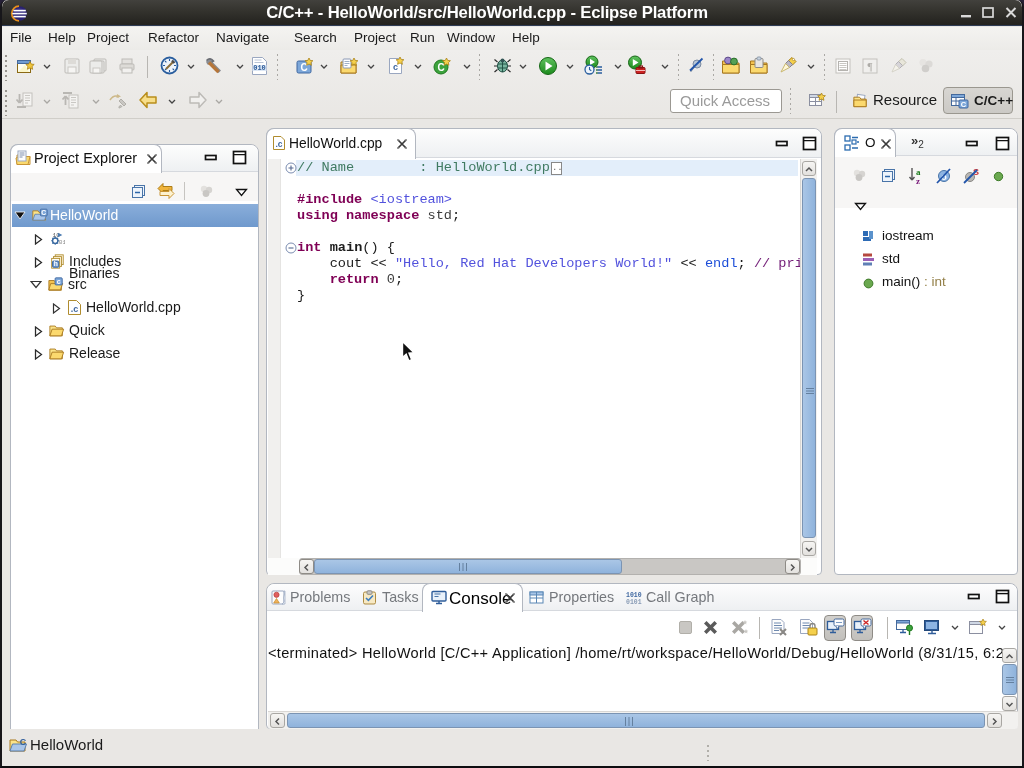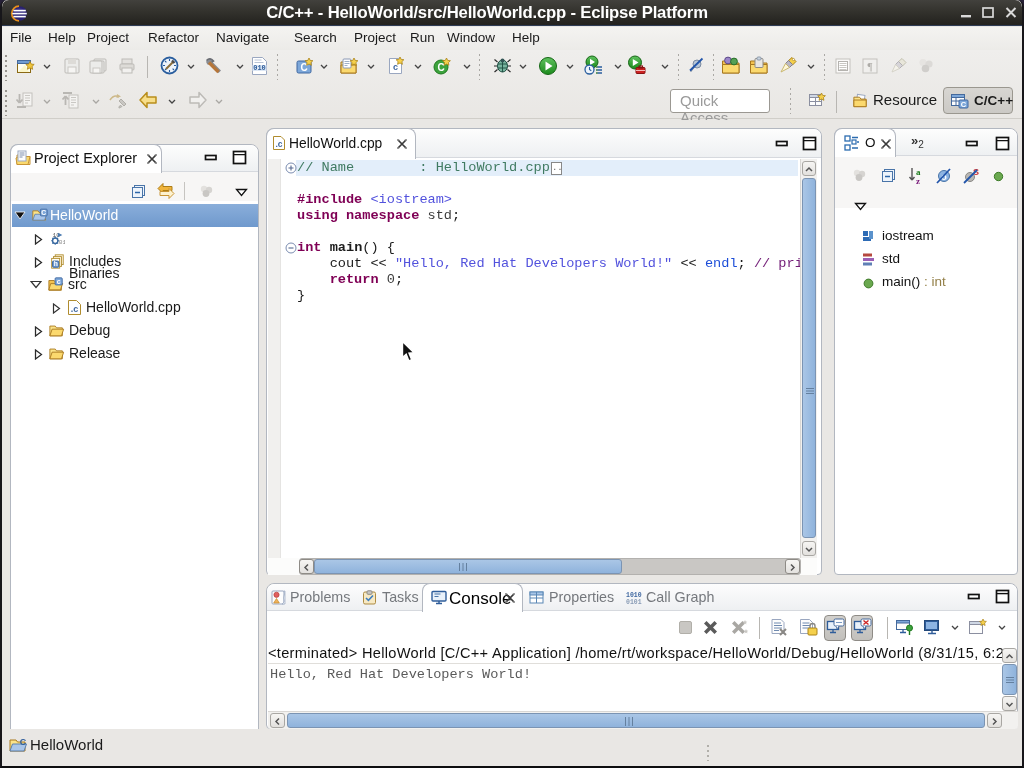--- a/index.html
+++ b/index.html
@@ -17,21 +17,21 @@
 #menubar span { position:absolute; top:3px; font-size:13.5px; color:#1a1a1a; }
 
 #toolbar { position:absolute; left:0; top:50px; width:100%; height:69px; background:linear-gradient(180deg,#efeeec,#e9e7e4); border-bottom:1px solid #d0cec9; }
 .tsep { position:absolute; width:1px; height:22px; background:#b8b6b2; top:6px; }
 .dsep { position:absolute; width:1px; height:26px; top:4px;
   background:repeating-linear-gradient(180deg,#aaa8a4 0 2px, transparent 2px 5px); }
 .chev { position:absolute; width:8px; height:5px; }
 .handle { position:absolute; width:3px; height:26px; top:5px;
   background:repeating-linear-gradient(180deg,#97948f 0 2px, transparent 2px 5px); background-size:2px 100%; background-repeat:no-repeat; background-position:0 0; }
 
-#qa { position:absolute; left:668px; top:89px; width:100px; height:24px; background:#fff; border:1px solid #9b9892; border-radius:3px; }
+#qa { position:absolute; left:668px; top:89px; width:112px; height:24px; background:#fff; border:1px solid #9b9892; border-radius:3px; }
 #qa span { position:absolute; left:9px; top:2px; color:#9a9a9a; font-size:15px; }
 #persp-cpp { position:absolute; left:941px; top:87px; width:70px; height:27px; background:linear-gradient(180deg,#d8d6d2,#cbc9c5); border:1px solid #9a978f; border-radius:4px; }
 
 #mainbg { position:absolute; left:0; top:120px; width:100%; height:646px; background:#e9e7e4; }
 
 .panel { position:absolute; background:#ffffff; border:1px solid #b2b7c0; border-radius:8px 8px 4px 4px; }
 .tabsel { position:absolute; background:#ffffff; border:1px solid #b2b7c0; border-bottom:none; border-radius:8px 8px 0 0; }
 
 #statusbar { position:absolute; left:0; top:729px; width:100%; height:37px; background:#e9e7e4; }
 #statusbar .txt { position:absolute; left:28px; top:7px; font-size:15px; color:#1a1a1a; }
@@ -434,21 +434,21 @@
       <path d="M3.5 7 H16.5 L14 14.5 H1 z" fill="#fbd96e" stroke="#a8781f"></path>
     </svg>
     <svg class="abs" style="left:38px; top:200px;" width="16" height="17" viewBox="0 0 18 17">
       <path d="M1 3.5 h6 l1.5 2 H15 v9 H1 z" fill="#fbe389" stroke="#a8781f"></path>
       <path d="M3.5 7 H16.5 L14 14.5 H1 z" fill="#fbd96e" stroke="#a8781f"></path>
     </svg>
     <div class="abs" style="left:58px; top:85px; font-size:14px; color:#1a1a1a;margin-top:35px;">Binaries</div>
     <div class="abs" style="left:58px; top:108px; font-size:14px; color:#1a1a1a;">Includes</div>
     <div class="abs" style="left:57px; top:131px; font-size:14px; color:#1a1a1a;">src</div>
     <div class="abs" style="left:75px; top:154px; font-size:14px; color:#1a1a1a;">HelloWorld.cpp</div>
-    <div class="abs" style="left:58px; top:177px; font-size:14px; color:#1a1a1a;">Debug</div>
+    <div class="abs" style="left:58px; top:177px; font-size:14px; color:#1a1a1a;">Quick</div>
     <div class="abs" style="left:58px; top:200px; font-size:14px; color:#1a1a1a;text-align:right;">Release</div>
   </div>
 
   <div class="panel" id="ed" style="left:264px; top:128px; width:556px; height:447px;">
     <div style="position:absolute; left:0; top:0; right:0; height:29px; background:linear-gradient(180deg,#fdfdfd,#eef0f2); border-radius:8px 8px 0 0; border-bottom:1px solid #d6d9de;"></div>
     <div class="tabsel" style="left:-1px; top:-1px; width:150px; height:31px;"></div>
     <svg class="abs" style="left:5px; top:6px;" width="14" height="16" viewBox="0 0 14 16">
       <path d="M1.5 1.5 h7.5 l3.5 3.5 v9.5 h-11 z" fill="#fff" stroke="#b08c2e"></path>
       <text x="7" y="12" font-size="8.5" font-weight="bold" fill="#3f67a0" text-anchor="middle" font-family="Liberation Sans">.c</text>
     </svg>
@@ -704,23 +704,20 @@
         <rect x="2.5" y="4.5" width="13" height="3" fill="#cfd7e4" stroke="#8b8fa0"></rect>
         <path d="M16 2 l1 2.2 2.4 .2 -1.8 1.7 .5 2.4 -2.1 -1.2 -2.1 1.2 .4 -2.4 -1.7 -1.7 2.4 -.2 z" fill="#f5d04c" stroke="#ab8317" stroke-width=".7"></path>
       </svg>
       <svg class="chev" style="left:731px; top:13px;" viewBox="0 0 8 5">
           <path d="M1 1 L4 4 L7 1" stroke="#444" stroke-width="1.3" fill="none"></path>
         </svg>
     </div>
 
     <div class="abs mono2" style="left:1px; top:61px; width:749px; height:17px; overflow:hidden; font-size:14.6px; letter-spacing:0.3px; color:#111; white-space:nowrap;">&lt;terminated&gt; HelloWorld [C/C++ Application] /home/rt/workspace/HelloWorld/Debug/HelloWorld (8/31/15, 6:20 PM)</div>
 
-    <div class="abs" style="left:1px; top:79px; width:734px; height:48px; background:#fff; border-top:1px solid #e0deda;">
-      <div class="mono abs" style="left:2px; top:3px; font-size:13.6px; color:#5a5a5a;">Hello, Red Hat Developers World!</div>
-    </div>
 
     <div class="abs" style="left:735px; top:64px; width:16px; height:63px;">
       <div class="abs" style="left:0; top:0; width:15px; height:15px; background:linear-gradient(180deg,#f6f5f3,#e3e1de); border:1px solid #a9a7a3; border-radius:3px;"><svg width="13" height="13" viewBox="0 0 13 13">
             <path d="M3.5 8 L6.5 5 L9.5 8" stroke="#555" stroke-width="1.5" fill="none"></path>
           </svg></div>
       <div class="abs" style="left:0; top:16px; width:15px; height:31px; background:linear-gradient(90deg,#aac6e6,#8fb3dc); border:1px solid #7b94b3; border-radius:3px;">
           <svg class="abs" style="left:3px; top:11px;" width="8" height="8" viewBox="0 0 8 8">
             <path d="M0 1.5 h8 M0 4 h8 M0 6.5 h8" stroke="#64809f" stroke-width="1"></path>
           </svg>
         </div>

